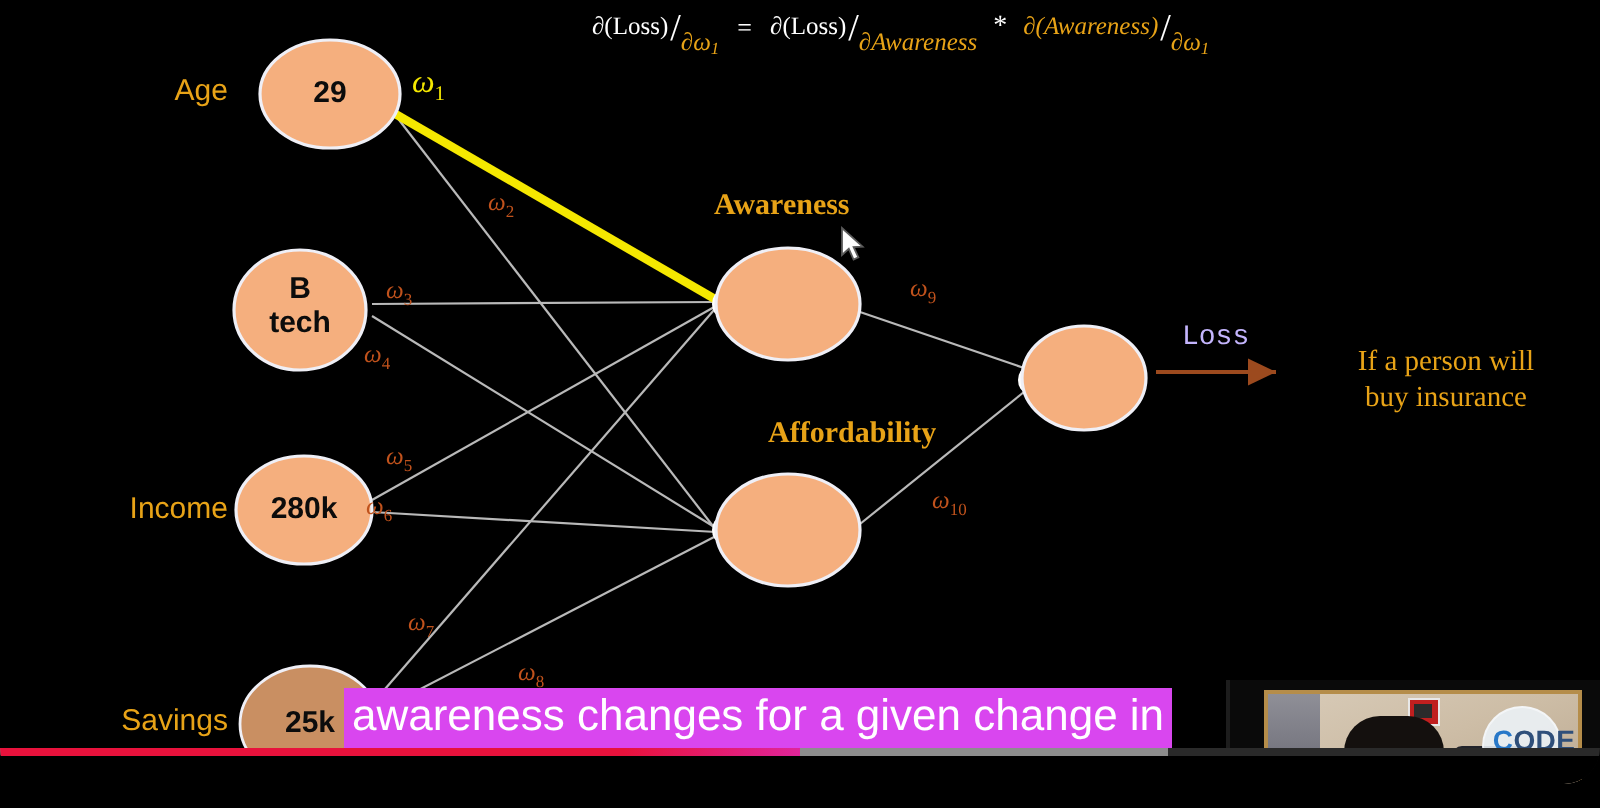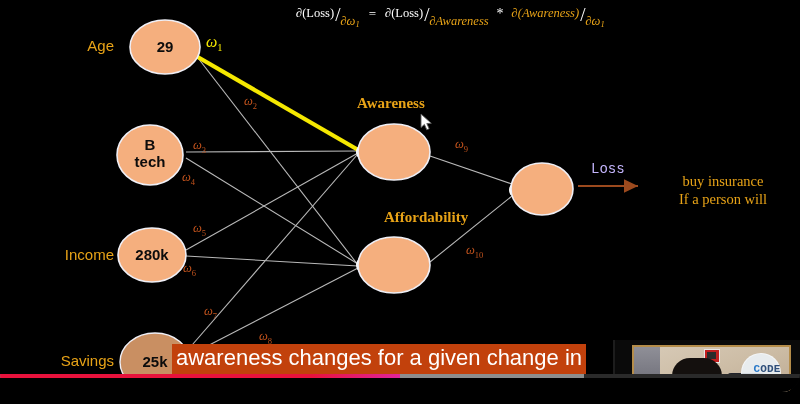--- a/index.html
+++ b/index.html
@@ -102,21 +102,21 @@
   .gold { color: #e8a317; }
   .ital { font-style: italic; }
   .op { margin: 0 9px; color: #ffffff; }
   .op.star { margin: 0 8px; align-self: center; font-size: 14px; }
   .sub1 { font-size: 8.5px; vertical-align: baseline; position: relative; top: 2px; }
 
   
   #caption {
     position: absolute;
     left: 172px; top: 344px;
-    background: #c2410c;
+    background: #d946ef;
     color: #ffffff;
     font-family: "Liberation Sans", sans-serif;
     font-size: 22px;
     padding: 1px 4px 3px 4px;
     white-space: nowrap;
     z-index: 40;
   }
 
   
   #cursor { position: absolute; left: 420px; top: 113px; z-index: 30; }
@@ -187,22 +187,22 @@
   #pip .logo {
     position: absolute; right: 8px; top: 6px;
     width: 38px; height: 38px; border-radius: 50%;
     background: rgba(236,242,248,.88);
     border: 1px solid rgba(255,255,255,.5);
     display: flex; flex-direction: column;
     align-items: center; justify-content: center;
     line-height: 1;
   }
   #pip .logo .l1 {
-    font-family: Liberation Mono, monospace;
-    font-weight: bold; font-size: 11px; color: #2f4f7a; letter-spacing: .2px; padding-left: 12px;
+    font-family: Liberation Sans, sans-serif;
+    font-weight: bold; font-size: 14px; color: #2f4f7a; letter-spacing: .2px; padding-left: 12px;
   }
   #pip .logo .l1 em { font-style: normal; color: #2878c8; }
   #pip .logo .l2 {
     font-family: "Liberation Sans", sans-serif;
     font-size: 5px; color: #3a5a84; letter-spacing: 1.1px; margin-top: 2px;
   }
 
   
   #progress {
     position: absolute; left: 0; bottom: 14px;
@@ -317,30 +317,30 @@
   <div class="lbl nodeval" style="left:125px; top:354px; width:60px; z-index:41;">25k</div>
 
   <div class="lbl hlayer" style="left:357px; top:96px;">Awareness</div>
   <div class="lbl hlayer" style="left:353px; top:210px;margin-left:31px;">Affordability</div>
 
   <div class="lbl w hot" style="left:206px; top:34px;"><span>ω</span><sub>1</sub></div>
   <div class="lbl w" style="left:229px; top:95px;margin-left:15px;"><span>ω</span><sub>2</sub></div>
   <div class="lbl w" style="left:193px; top:139px;"><span>ω</span><sub>3</sub></div>
   <div class="lbl w" style="left:182px; top:171px;"><span>ω</span><sub>4</sub></div>
   <div class="lbl w" style="left:193px; top:222px;"><span>ω</span><sub>5</sub></div>
-  <div class="lbl w" style="left:183px; top:262px;"><span>ω</span><sub>6</sub></div>
+  <div class="lbl w" style="left:183px; top:247px;"><span>ω</span><sub>6</sub></div>
   <div class="lbl w" style="left:204px; top:305px;"><span>ω</span><sub>7</sub></div>
   <div class="lbl w" style="left:259px; top:330px;"><span>ω</span><sub>8</sub></div>
   <div class="lbl w" style="left:455px; top:138px;"><span>ω</span><sub>9</sub></div>
   <div class="lbl w" style="left:466px; top:244px;"><span>ω</span><sub>10</sub></div>
 
   <div class="lbl loss" style="left:591px; top:162px;">Loss</div>
   <div class="lbl outcome" style="left:653px; top:173px; width:140px;">
+    <div>If a person will</div>
     <div>buy insurance</div>
-    <div>If a person will</div>
   </div>
 
   <svg id="cursor" width="13" height="19" viewBox="0 0 13 19">
     <path d="M1,1 L1,14.5 L4.4,11.4 L6.8,16.8 L9.2,15.7 L6.8,10.5 L11.3,10.3 Z" fill="#ffffff" stroke="#5b5b5b" stroke-width="0.9"></path>
   </svg>
 
   <div id="caption">awareness changes for a given change in</div>
 
   <div id="pip">
     <div class="frame">

